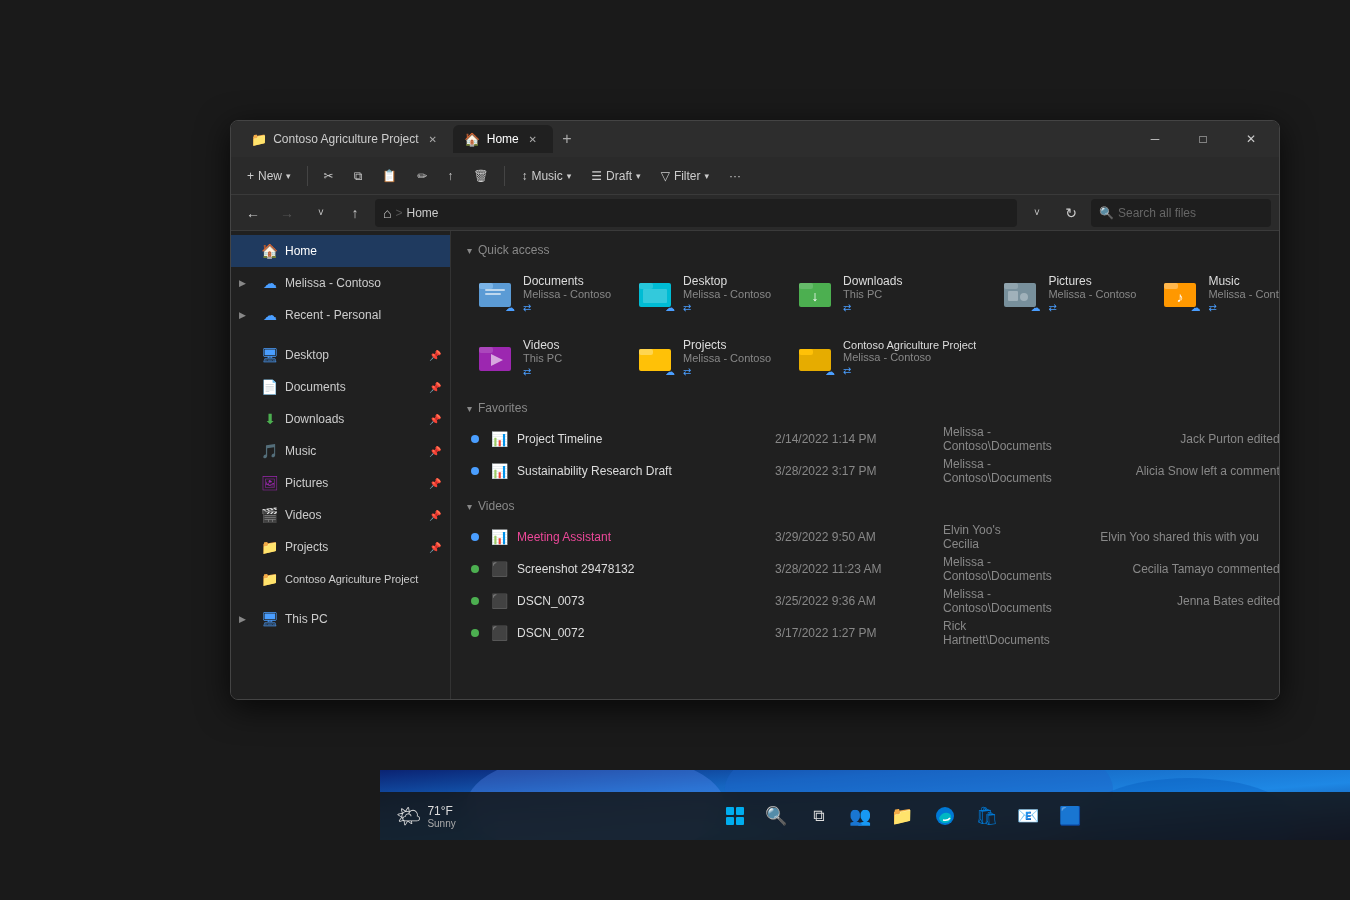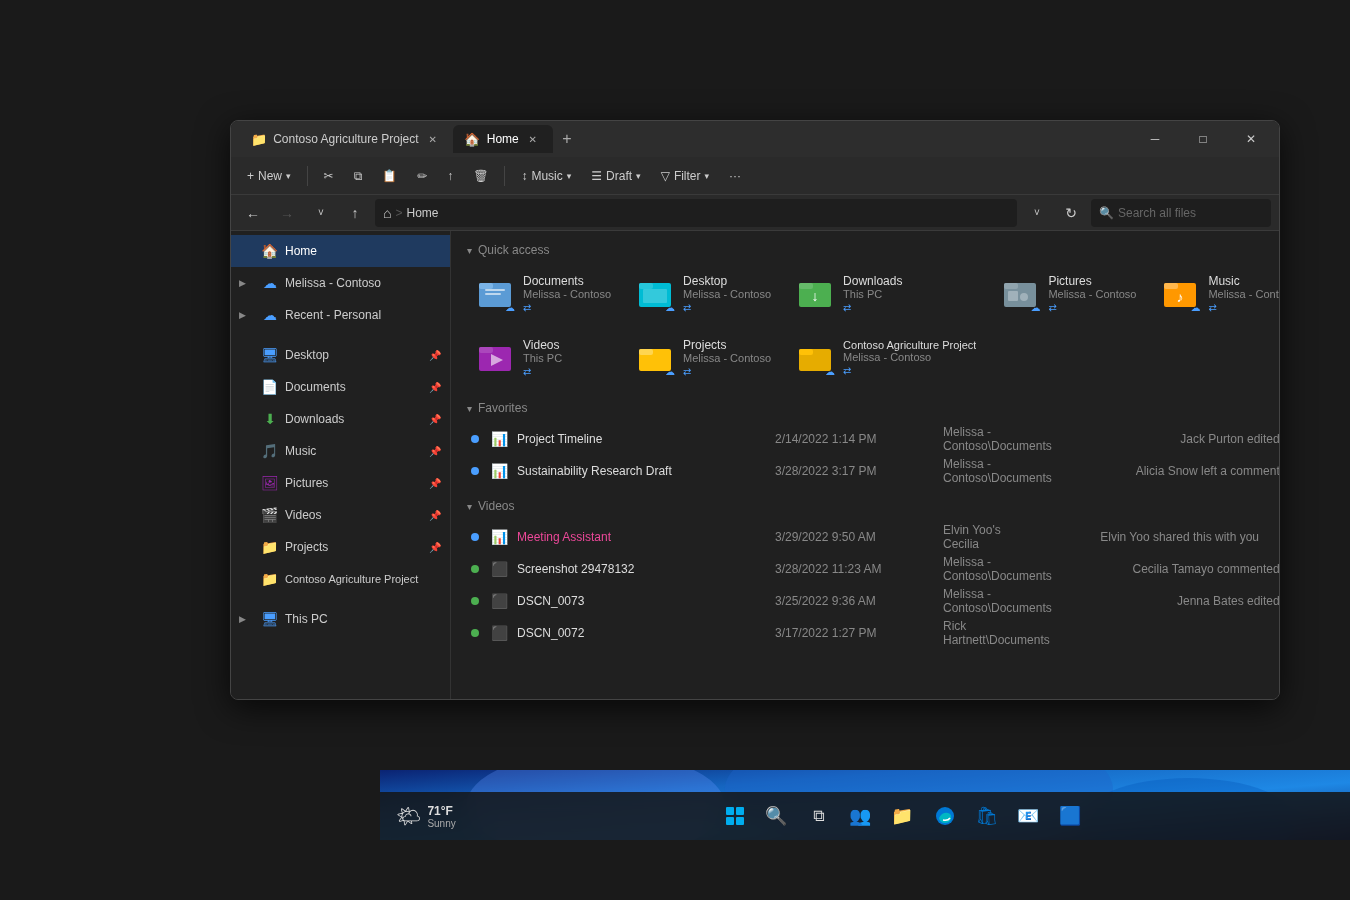--- a/index.html
+++ b/index.html
@@ -875,21 +875,21 @@
     <ellipse cx="500" cy="20" rx="180" ry="60" fill="rgba(30,100,200,0.4)"></ellipse>
     <ellipse cx="750" cy="50" rx="100" ry="40" fill="rgba(0,80,180,0.3)"></ellipse>
   </svg>
 </div>
 
 <div class="taskbar">
 
   <div class="taskbar-weather">
     <span style="font-size:20px;">🌤</span>
     <div>
-      <div style="font-size:12px; font-weight:700;">71°F</div>
+      <div style="font-size:12px; font-weight:400;">71°F</div>
       <div style="font-size:10px; color:#aaa;">Sunny</div>
     </div>
   </div>
 
   <div class="taskbar-icons">
 
     <div class="taskbar-icon">
       <svg width="20" height="20" viewBox="0 0 20 20">
         <rect x="1" y="1" width="8" height="8" rx="1" fill="#00adef"></rect>
         <rect x="11" y="1" width="8" height="8" rx="1" fill="#00adef"></rect>

